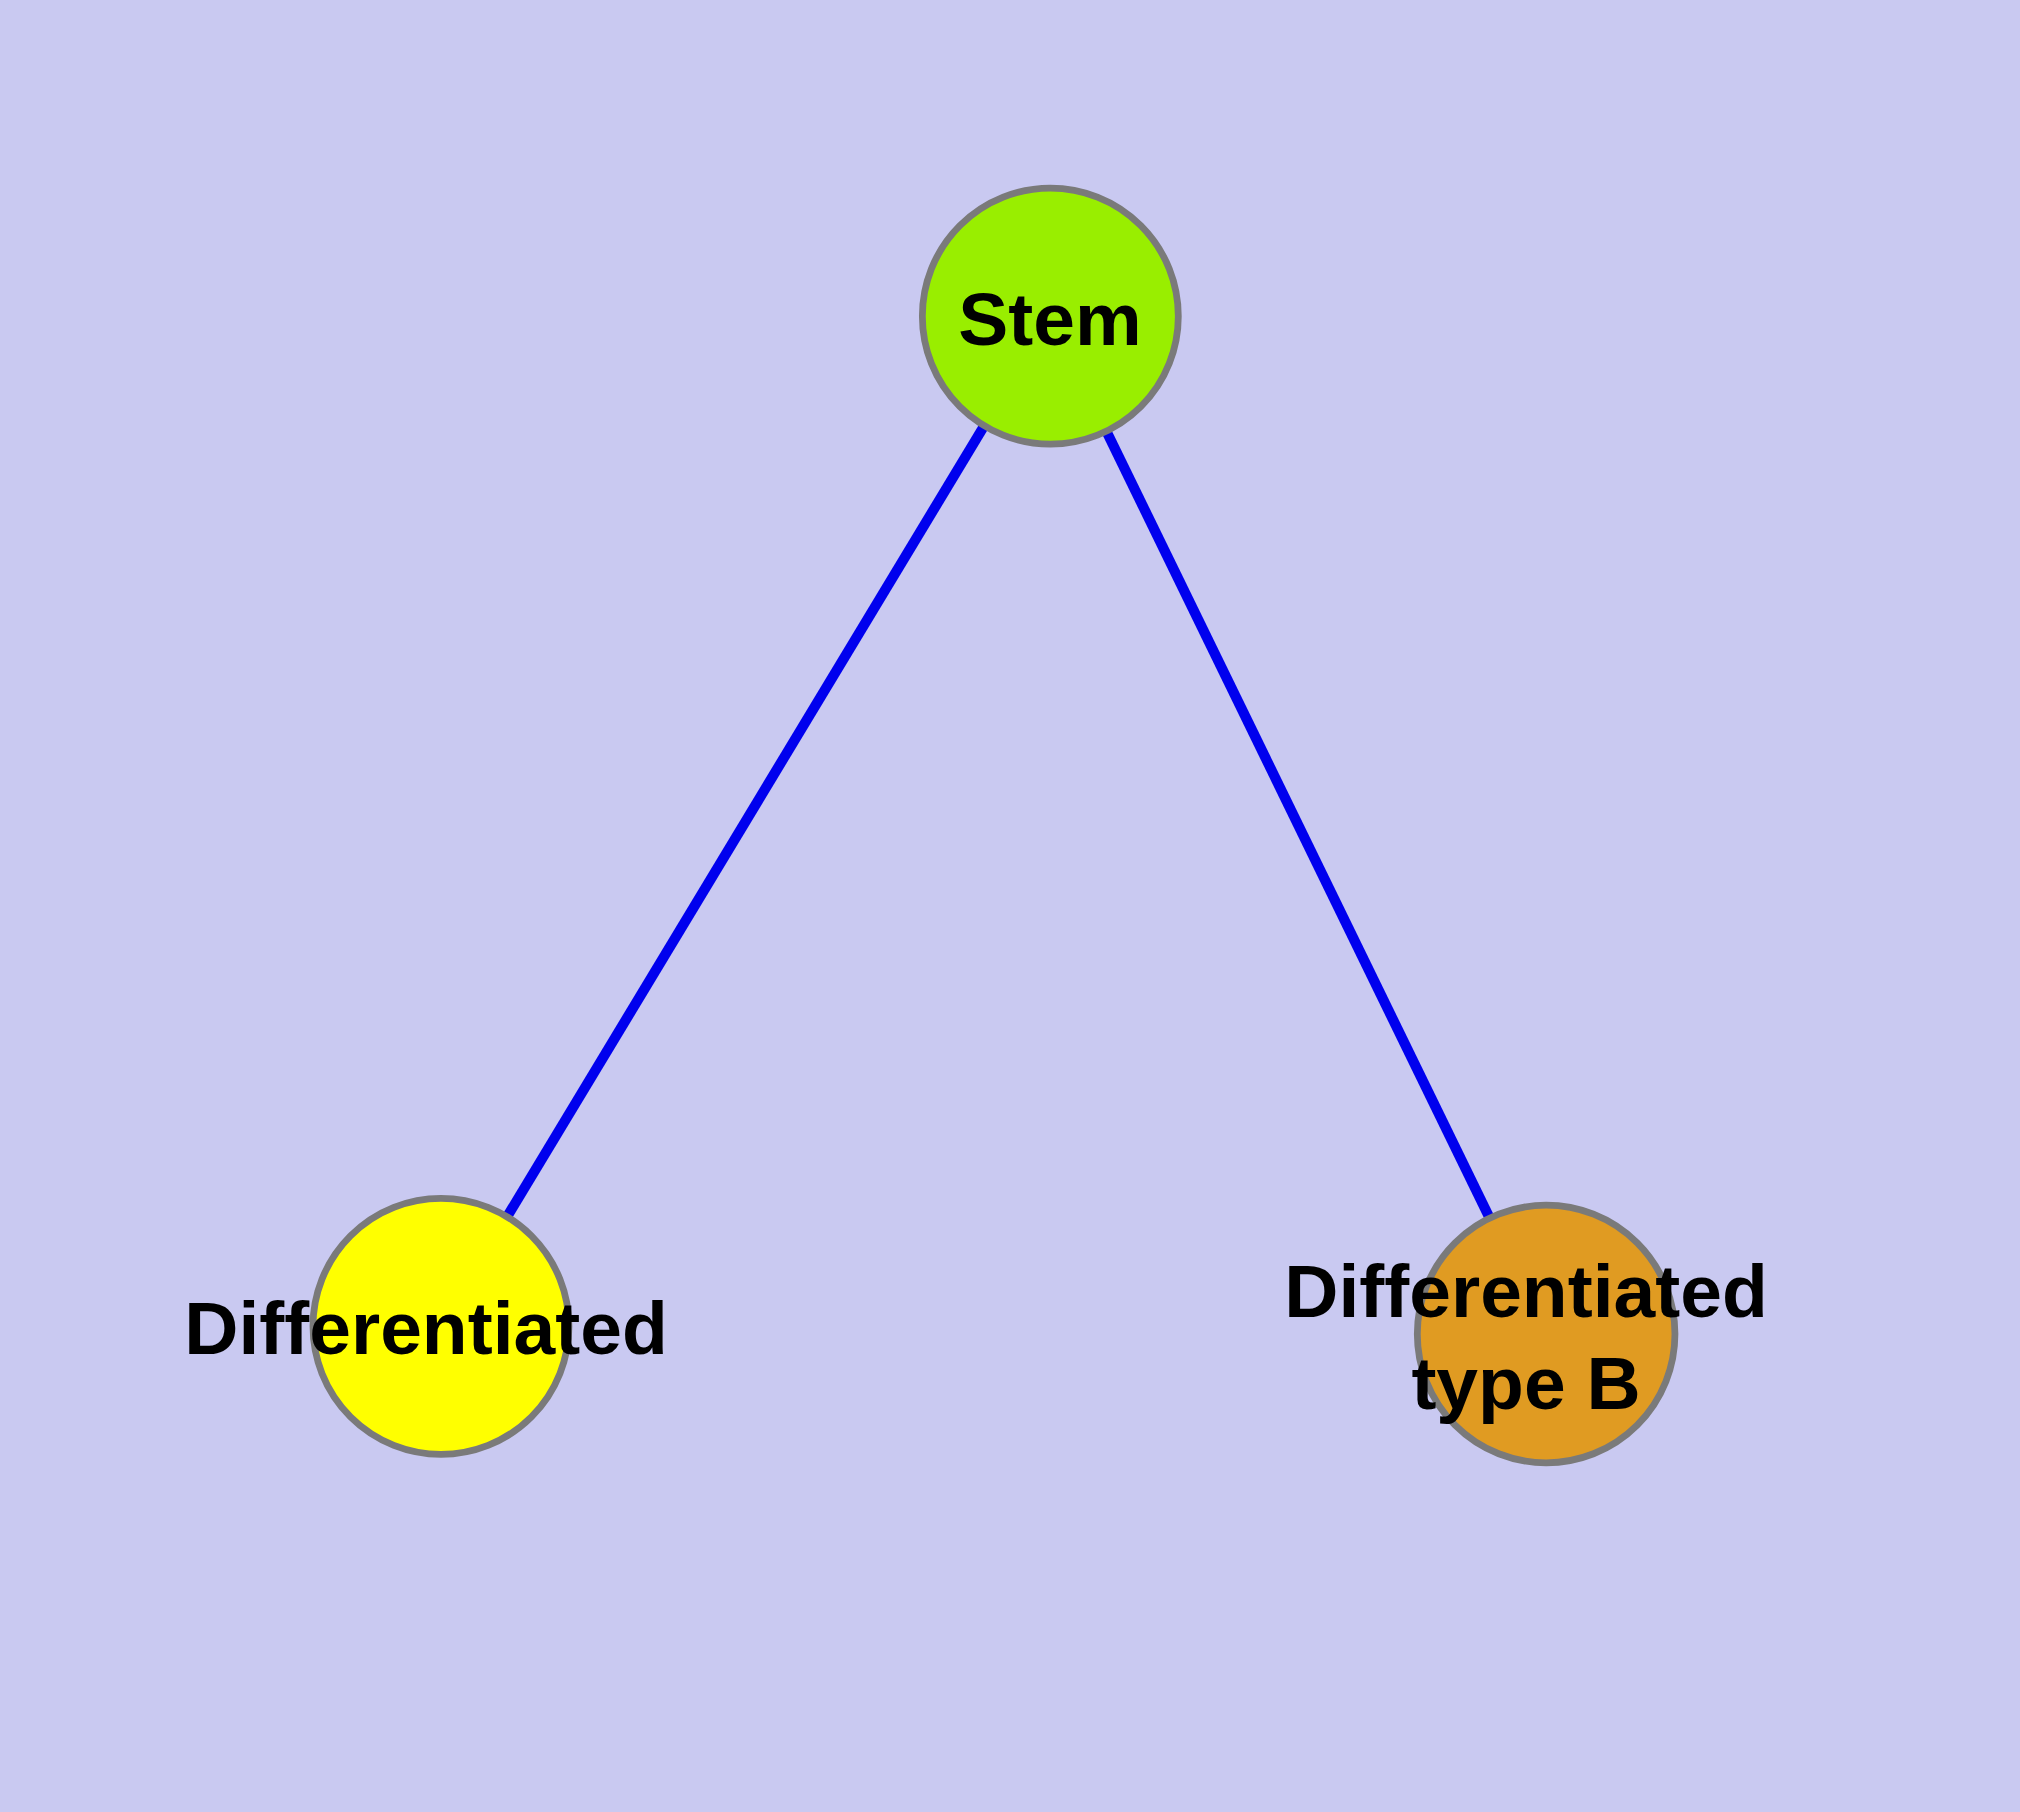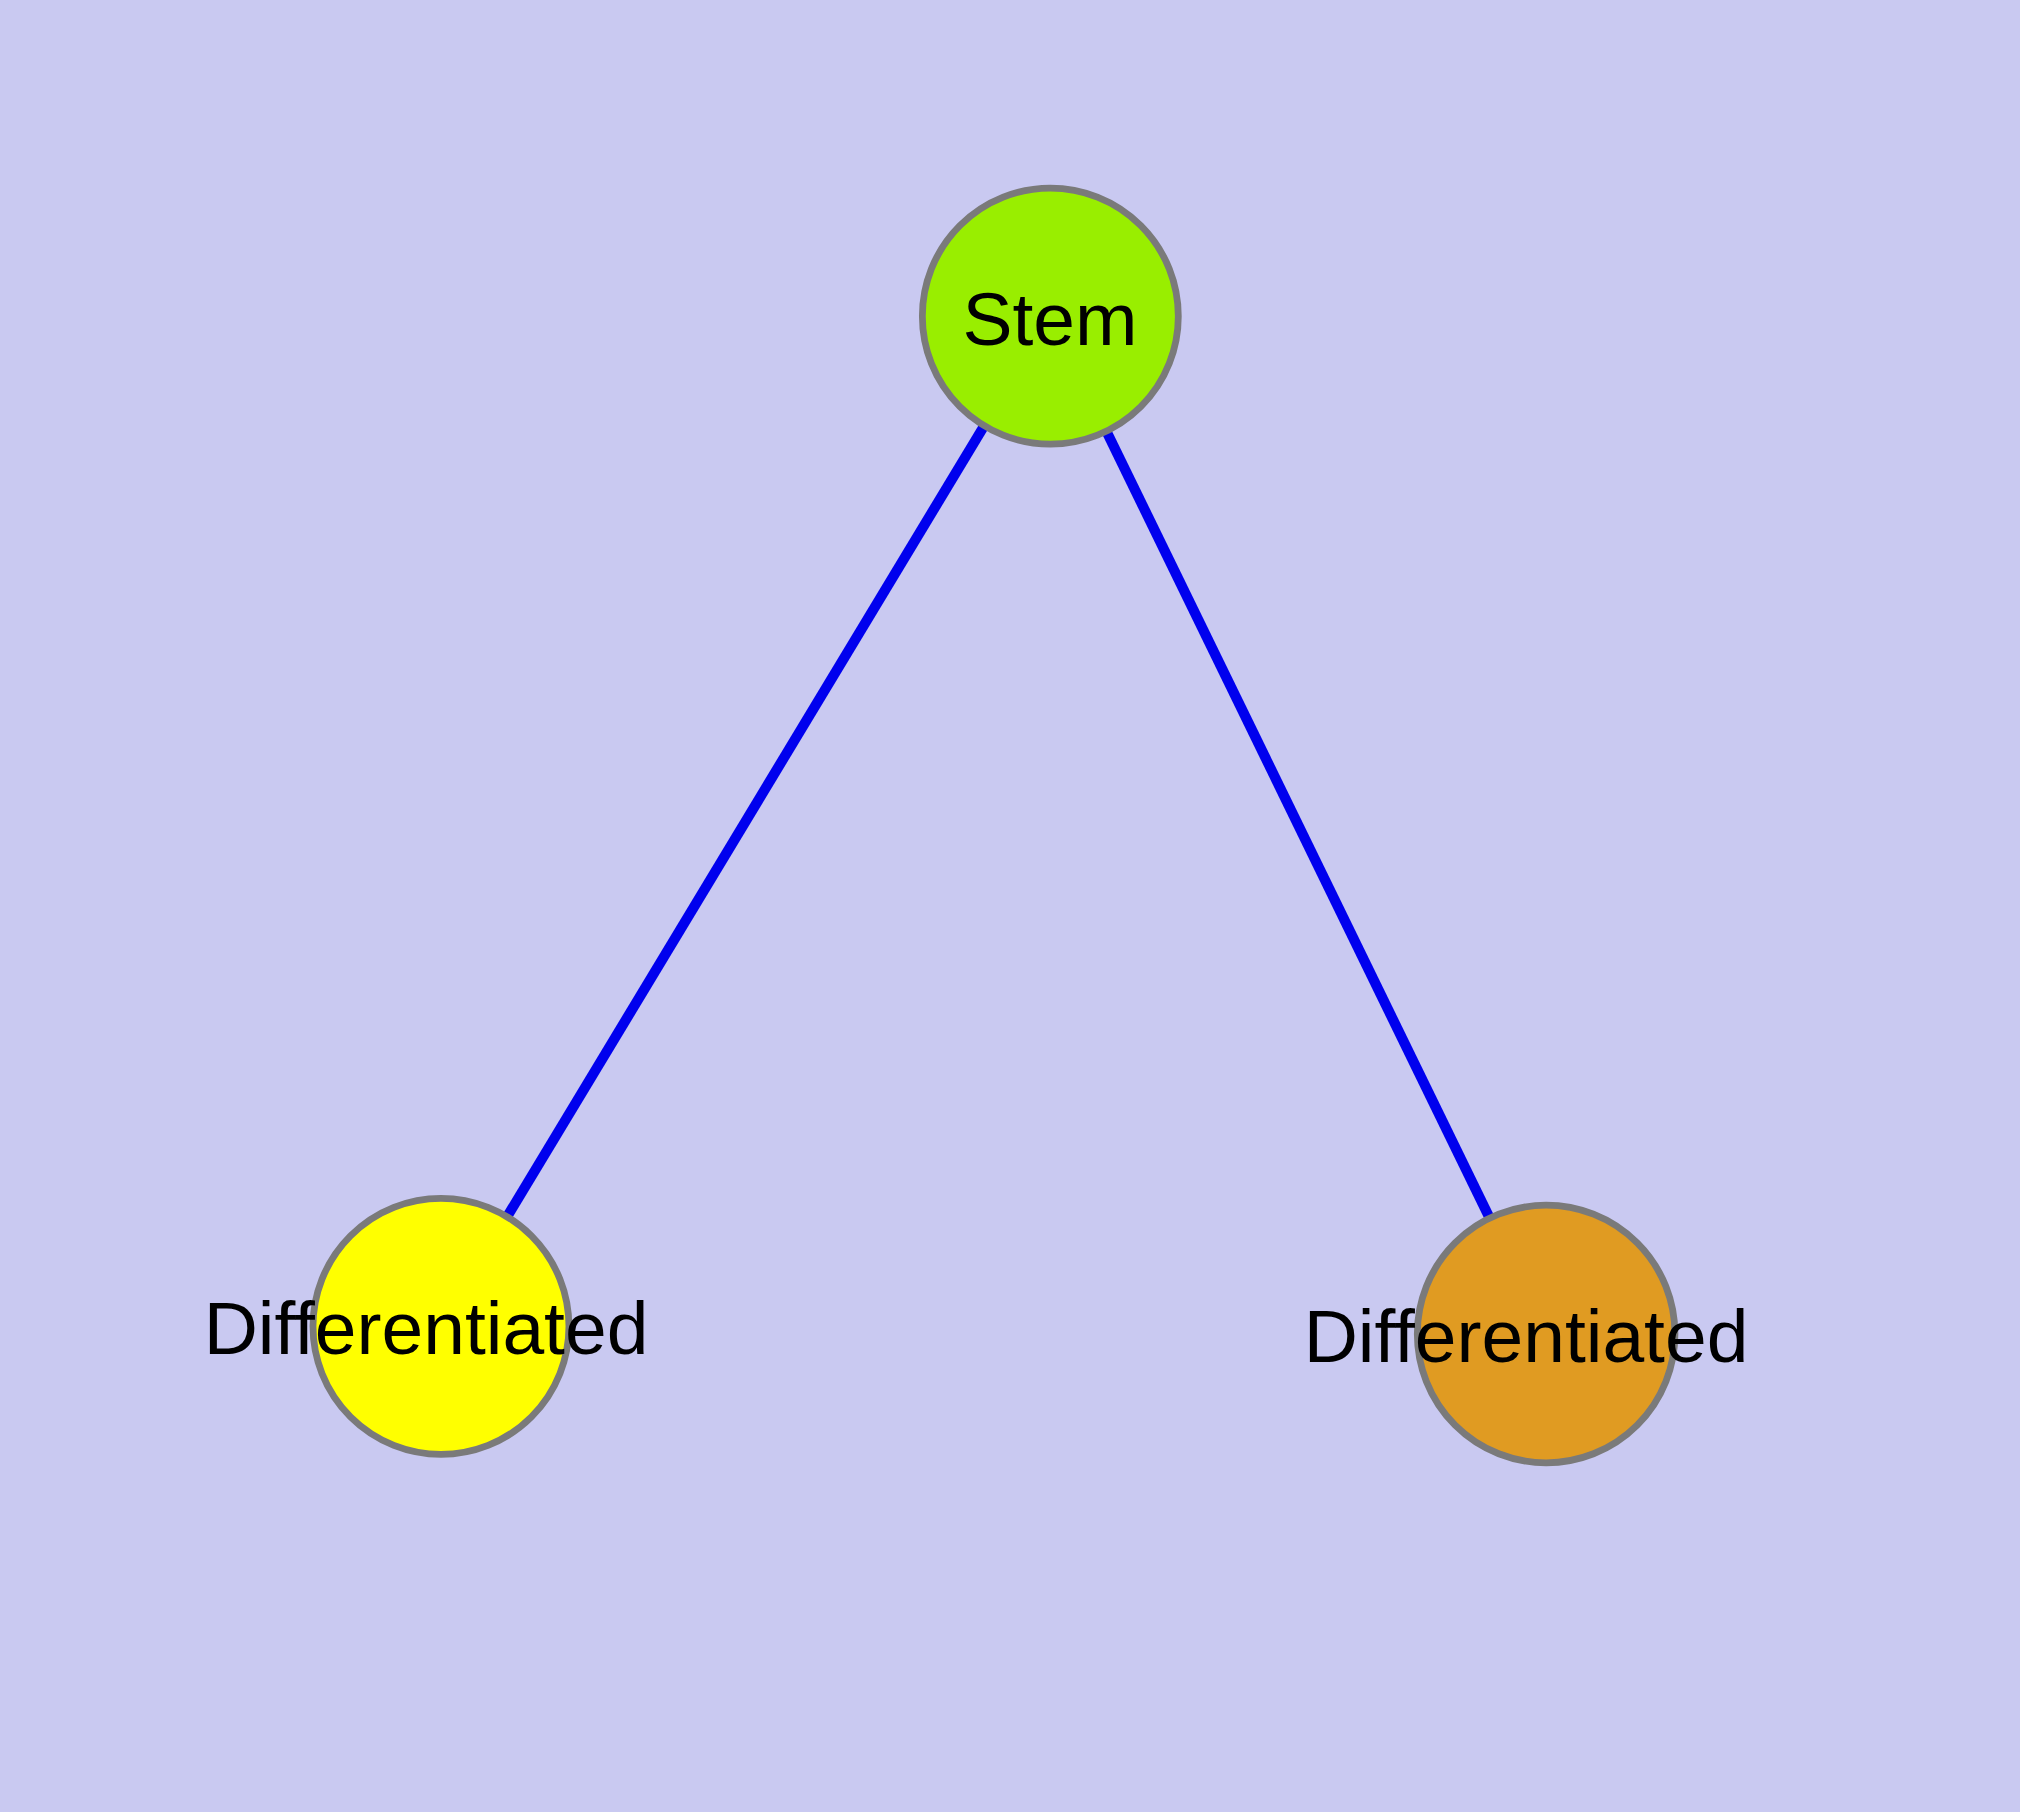--- a/index.html
+++ b/index.html
@@ -35,21 +35,21 @@
   }
   .node-circle {
     stroke: var(--node-border);
     stroke-width: 8;
   }
   .node-label {
     position: absolute;
     transform: translate(-50%, -50%);
     text-align: center;
     color: var(--label);
-    font-weight: normal;
+    font-weight: bold;
     font-size: 75px;
     line-height: 1.22;
     white-space: nowrap;
     letter-spacing: 0;
   }
 </style>
 </head>
 <body>
 
 <svg id="graph-canvas" viewBox="0 0 2384 2138" aria-hidden="true">
@@ -65,14 +65,15 @@
 <div class="node-label" style="left:1050px; top:320px;">
   <span>Stem</span>
 </div>
 
 <div class="node-label" style="left:426px; top:1329px;">
   <span>Differentiated</span><br>
 </div>
 
 <div class="node-label" style="left:1526px; top:1337px;">
   <span>Differentiated</span><br>
+  <span>type B</span>
 </div>
 
 
 </body></html>

